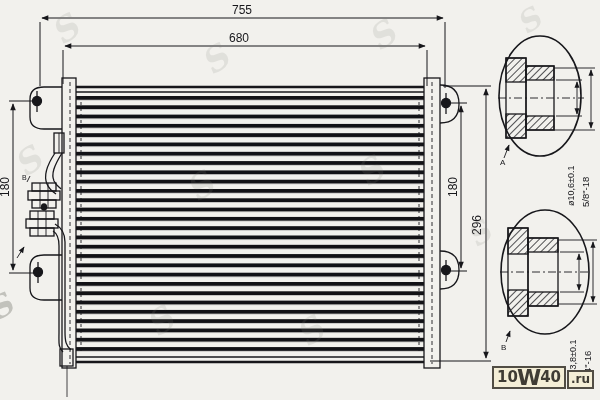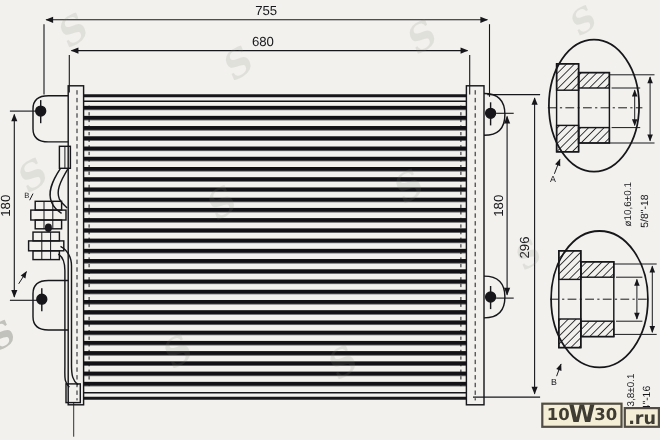--- a/index.html
+++ b/index.html
@@ -8,21 +8,21 @@
   svg text{font-family:"Liberation Sans","DejaVu Sans",sans-serif;fill:#17171b;}
   .wm{position:absolute;color:#82827b;opacity:.15;font-family:"DejaVu Serif",serif;
       font-style:italic;font-weight:bold;transform:rotate(-34deg);pointer-events:none;}
   .wm-dark{opacity:.42;}
   .brandbox{position:absolute;left:492px;top:366px;display:flex;align-items:flex-end;z-index:5;}
   .b-main{background:#f4eed6;border:2px solid #514d44;color:#3f3c34;font-weight:bold;
           font-family:"DejaVu Sans",sans-serif;display:flex;align-items:flex-end;
           padding:0 3px;line-height:19px;font-size:15px;}
   .b-main .bigW{font-size:22px;line-height:19px;margin:0 -1px;}
   .b-ru{background:#f4eed6;border:2px solid #514d44;color:#3f3c34;font-weight:bold;
-        font-family:"DejaVu Sans",sans-serif;font-size:16px;line-height:15px;
+        font-family:"DejaVu Sans",sans-serif;font-size:12px;line-height:15px;
         padding:0 2px;margin-left:1px;}
 </style>
 </head>
 <body>
 
 <div class="stage">
 
   
   <span class="wm" style="left:55px;top:8px;font-size:34px">S</span>
   <span class="wm" style="left:205px;top:38px;font-size:34px">S</span>
@@ -203,18 +203,18 @@
     <text transform="translate(591,381) rotate(-90)" font-size="9.5">3/4"-16</text>
 
     <text x="22" y="180" font-size="7">B</text>
   </svg>
 
   
   <div class="brandbox">
     <div class="b-main">
       <span>10</span>
         <span class="bigW">W</span>
-        <span>30</span>
+        <span>40</span>
     </div>
     <div class="b-ru">.ru</div>
   </div>
 
 </div>
 
 </body></html>

